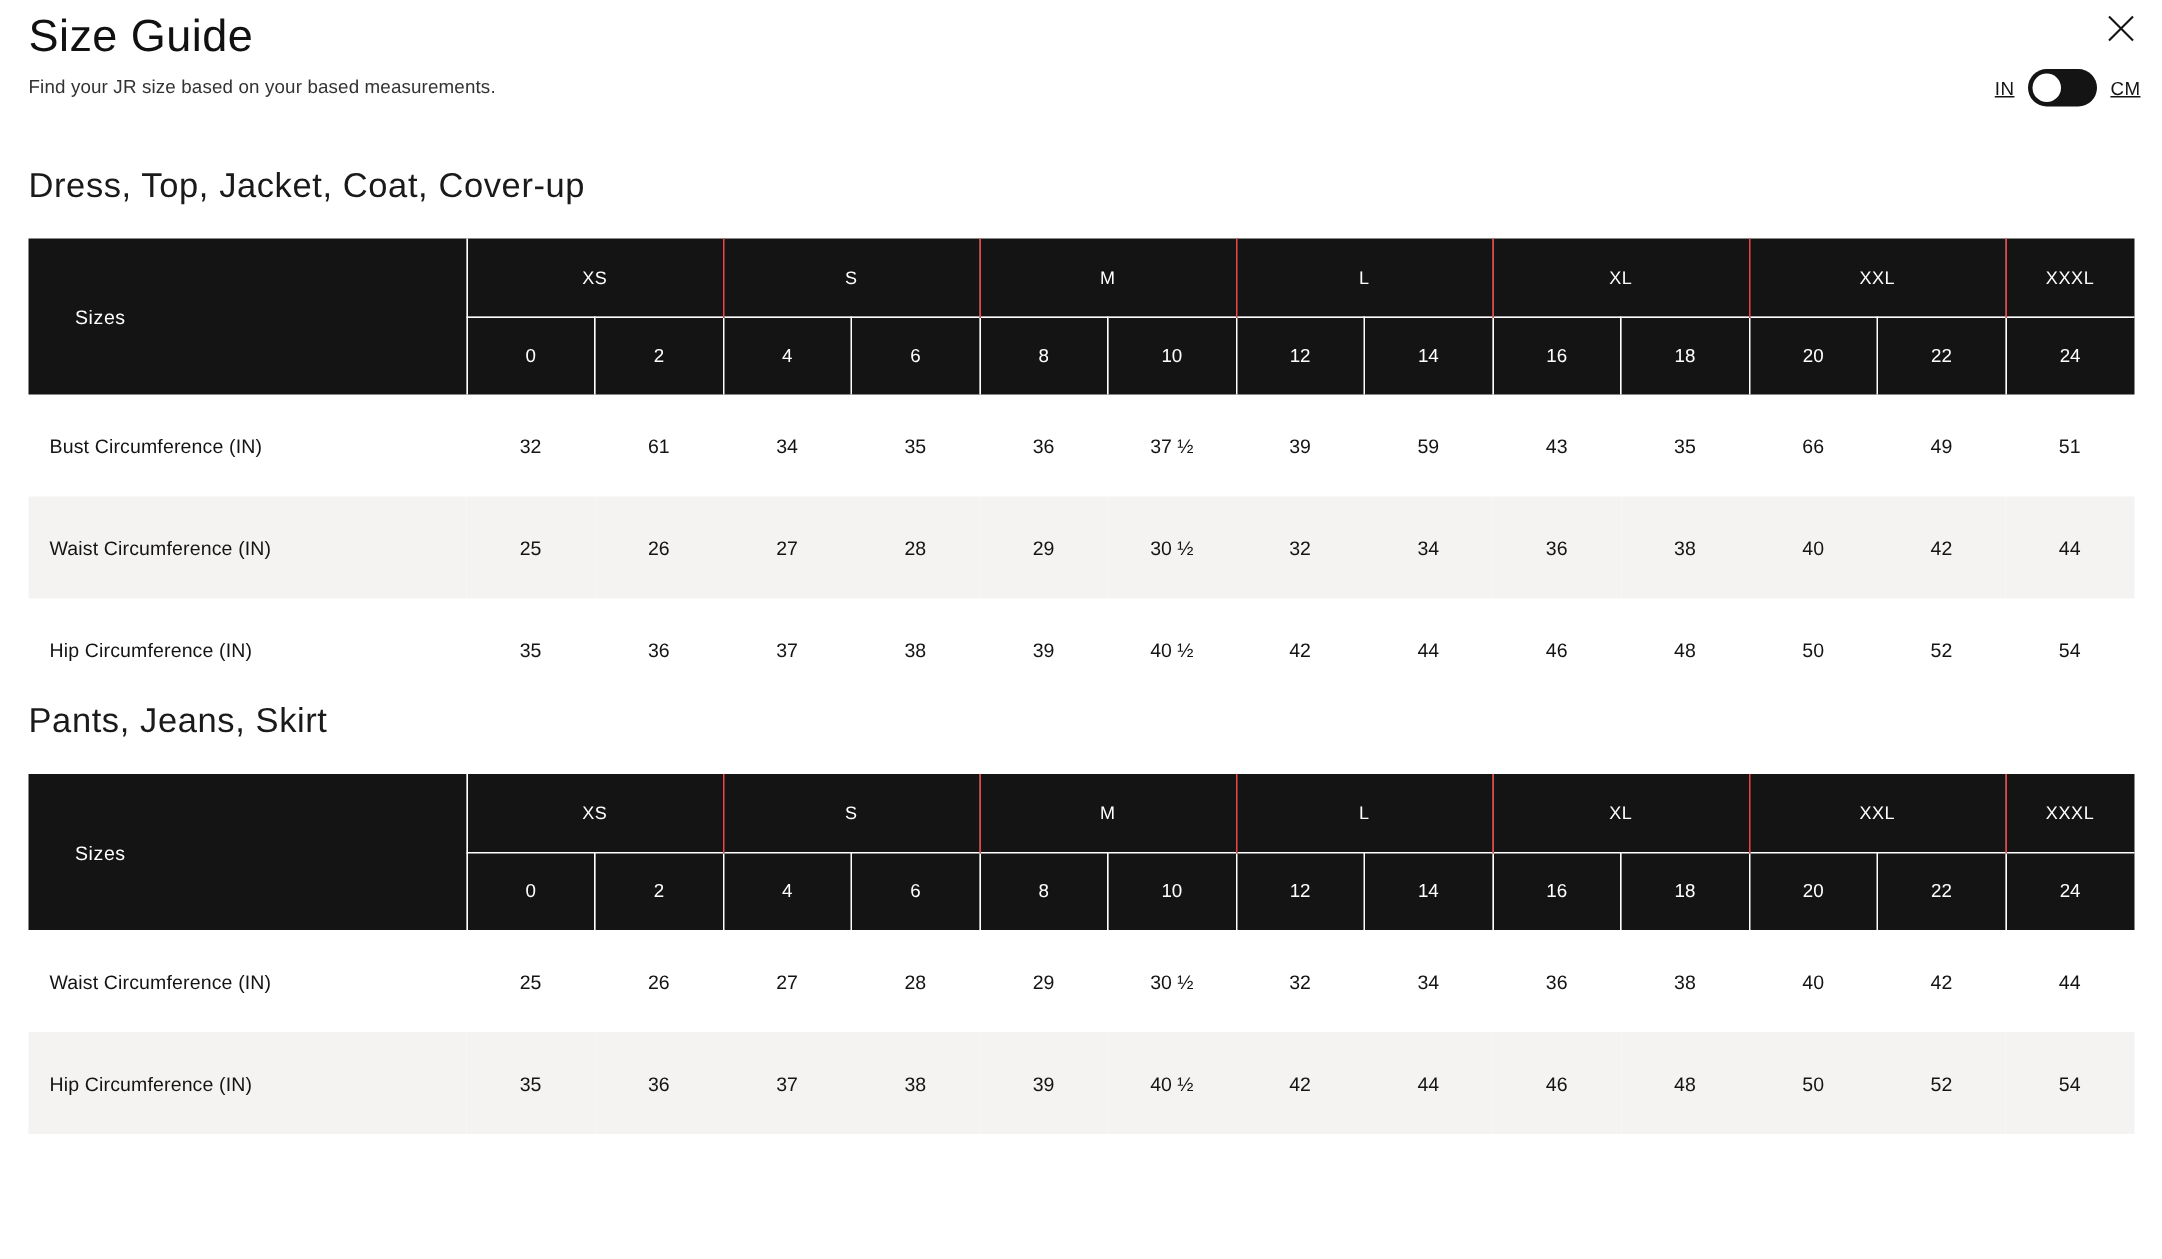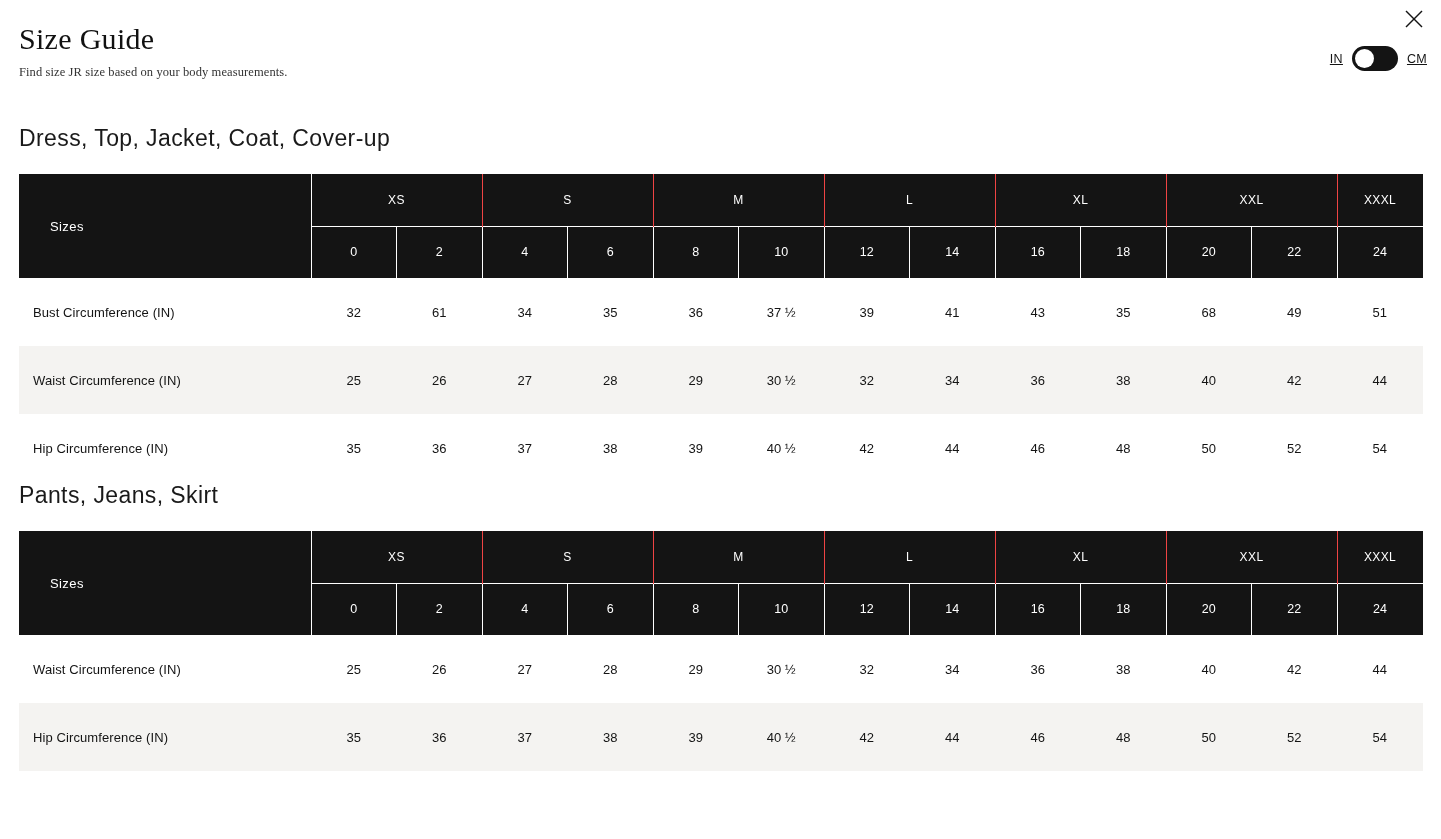--- a/index.html
+++ b/index.html
@@ -11,22 +11,21 @@
     color: #141414;
     overflow: hidden;
   }
   .page {
     position: relative;
     width: 1441px;
     height: 839px;
     padding: 0 19px;
   }
   .header {
-    padding-top: 20px;
-    font-family: Liberation Serif, serif;
+    padding-top: 6px;
   }
   .title {
     font-size: 30px;
     font-weight: 400;
     letter-spacing: 0.3px;
     margin: 0;
     line-height: 38px;
     color: #111;
   }
   .subtitle {
@@ -142,21 +141,21 @@
   tbody tr.alt td { background: #f4f3f1; }
   tbody tr td.label { letter-spacing: .1px; }
 </style>
 </head>
 <body>
 
 <div class="page">
 
   <div class="header">
     <h1 class="title">Size Guide</h1>
-    <div class="subtitle">Find size JR size based on your body measurements.</div>
+    <div class="subtitle">Find your JR size based on your based measurements.</div>
   </div>
 
   <button class="close-btn" aria-label="Close">
     <svg width="26" height="26" viewBox="0 0 26 26">
       <line x1="5" y1="5" x2="21" y2="21" stroke="#141414" stroke-width="1.4"></line>
       <line x1="21" y1="5" x2="5" y2="21" stroke="#141414" stroke-width="1.4"></line>
     </svg>
   </button>
 
   <div class="unit-toggle">
@@ -204,24 +203,24 @@
     <tbody>
       <tr>
         <td class="label">Bust Circumference (IN)</td>
         <td>32</td>
         <td>61</td>
         <td>34</td>
         <td>35</td>
         <td>36</td>
         <td>37 ½</td>
         <td>39</td>
-        <td>41</td>
+        <td>59</td>
         <td>43</td>
         <td>35</td>
-        <td>68</td>
+        <td>66</td>
         <td>49</td>
         <td>51</td>
       </tr>
       <tr class="alt">
         <td class="label">Waist Circumference (IN)</td>
         <td>25</td>
         <td>26</td>
         <td>27</td>
         <td>28</td>
         <td>29</td>

